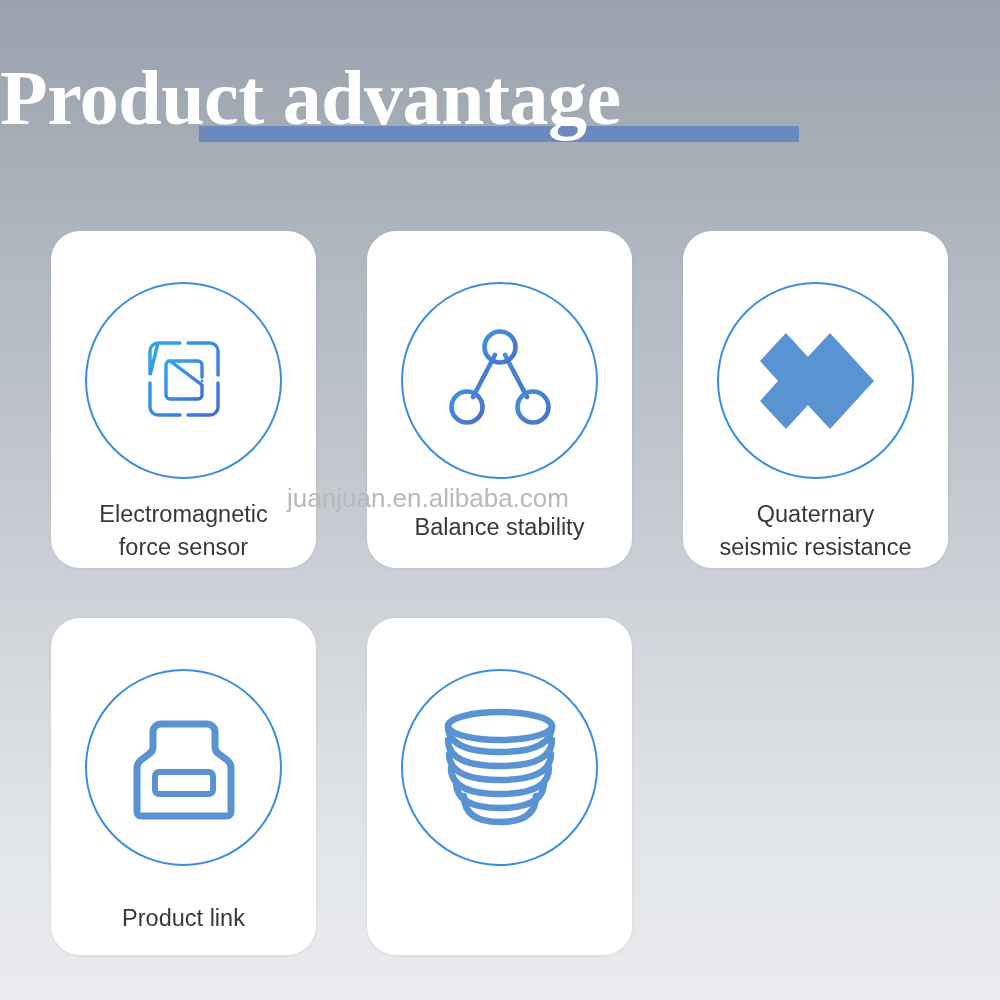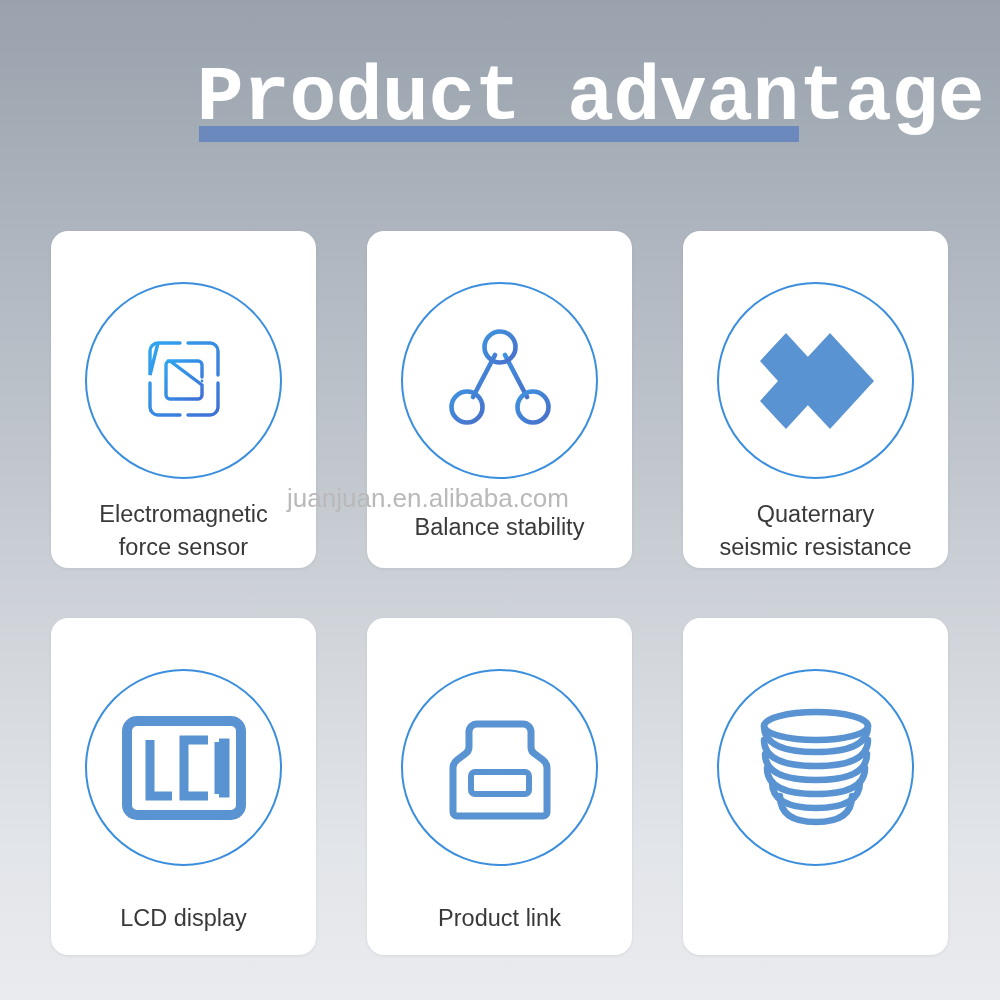--- a/index.html
+++ b/index.html
@@ -42,22 +42,22 @@
     top: 80px;
     width: 600px;
     height: 16px;
     background: #6b89bd;
   }
   .title-text {
     position: absolute;
     left: 0;
     top: 0;
     width: 984px;
-    text-align: right;
-    font-family: Liberation Mono, monospace;
+    text-align: left;
+    font-family: Liberation Serif, serif;
     font-size: 78px;
     font-weight: bold;
     letter-spacing: -0.5px;
     color: #ffffff;
     line-height: 104px;
     white-space: nowrap;
   }
 
   
   .grid {
@@ -68,21 +68,21 @@
     height: 724px;
     display: grid;
     grid-template-columns: 265px 265px 265px;
     grid-template-rows: 337px 337px;
     column-gap: 51px;
     row-gap: 50px;
   }
   .card {
     position: relative;
     background: #ffffff;
-    border-radius: 17px;
+    border-radius: 29px;
     box-shadow: 0 1px 3px rgba(90, 100, 115, 0.12);
     display: flex;
     flex-direction: column;
     align-items: center;
   }
   .icon-circle {
     position: relative;
     margin-top: 51px;
     width: 197px;
     height: 197px;
@@ -231,39 +231,20 @@
               <polygon points="4,38 30,10 74,58 30,106 4,78 22,58"></polygon>
               <polygon points="48,38 74,10 118,58 74,106 48,78 66,58"></polygon>
             </g>
           </svg>
         </span>
       </div>
       <div class="card-label two-line">Quaternary
 seismic resistance</div>
     </div>
 
-    <div class="card row2">
-      <div class="icon-circle">
-        <span>
-          <svg width="124" height="104" viewBox="0 0 124 104">
-            <g fill="none" stroke="#5a93d2">
-              <rect x="5" y="5" width="114" height="94" rx="10" stroke-width="10"></rect>
-
-              <path d="M28 24 V80 H50" stroke-width="9" stroke-linecap="butt"></path>
-
-              <path d="M86 24 H62 V80 H86" stroke-width="9" stroke-linecap="butt"></path>
-
-              <path d="M97 26 V78" stroke-width="9" stroke-linecap="butt"></path>
-              <path d="M97 26 H104 V78 H97" stroke-width="7" stroke-linecap="butt"></path>
-            </g>
-          </svg>
-        </span>
-      </div>
-      <div class="card-label single">LCD display</div>
-    </div>
 
     <div class="card row2">
       <div class="icon-circle">
         <span>
           <svg width="138" height="104" viewBox="0 0 138 104">
             <g fill="none" stroke="#5a93d2" stroke-width="7" stroke-linejoin="round" stroke-linecap="round">
               <path d="M22 96 V52 A10 10 0 0 1 26 44 L34 38 A8 8 0 0 0 38 31 V16 A8 8 0 0 1 46 8 H92 A8 8 0 0 1 100 16 V31 A8 8 0 0 0 104 38 L112 44 A10 10 0 0 1 116 52 V96 A4 4 0 0 1 112 100 H26 A4 4 0 0 1 22 96 Z"></path>
               <rect x="40" y="56" width="58" height="22" rx="4" stroke-width="6"></rect>
             </g>
           </svg>

